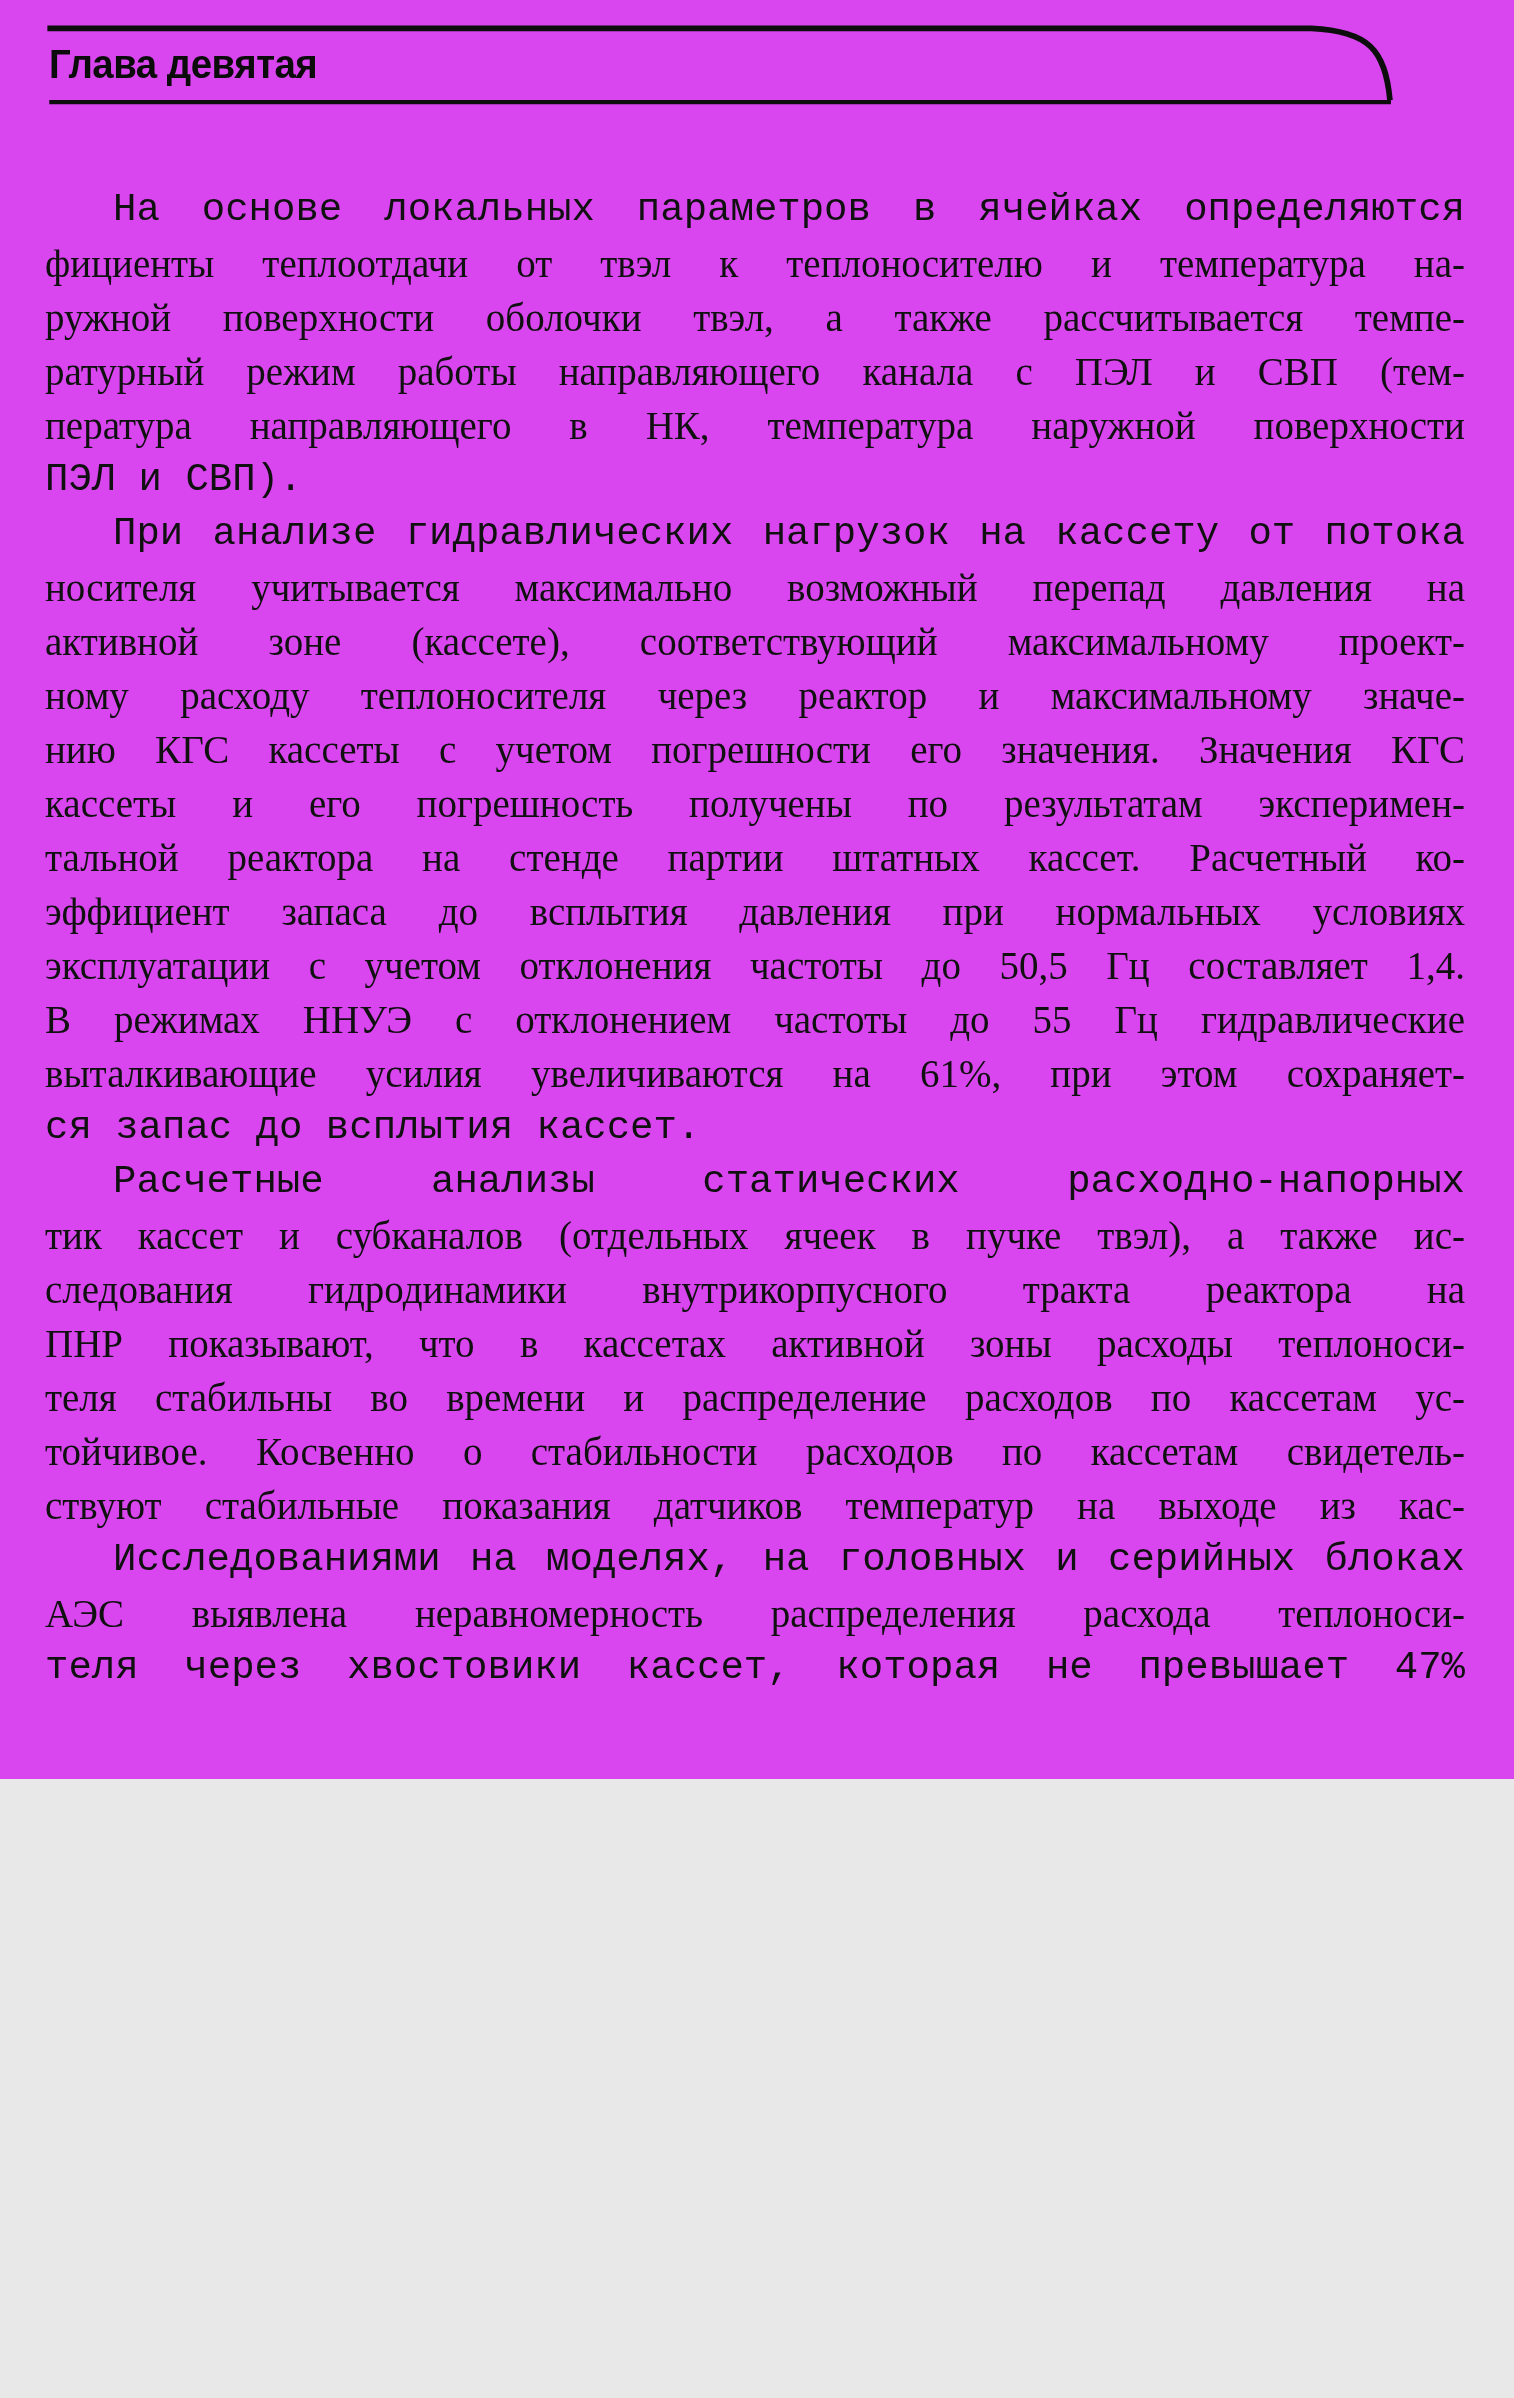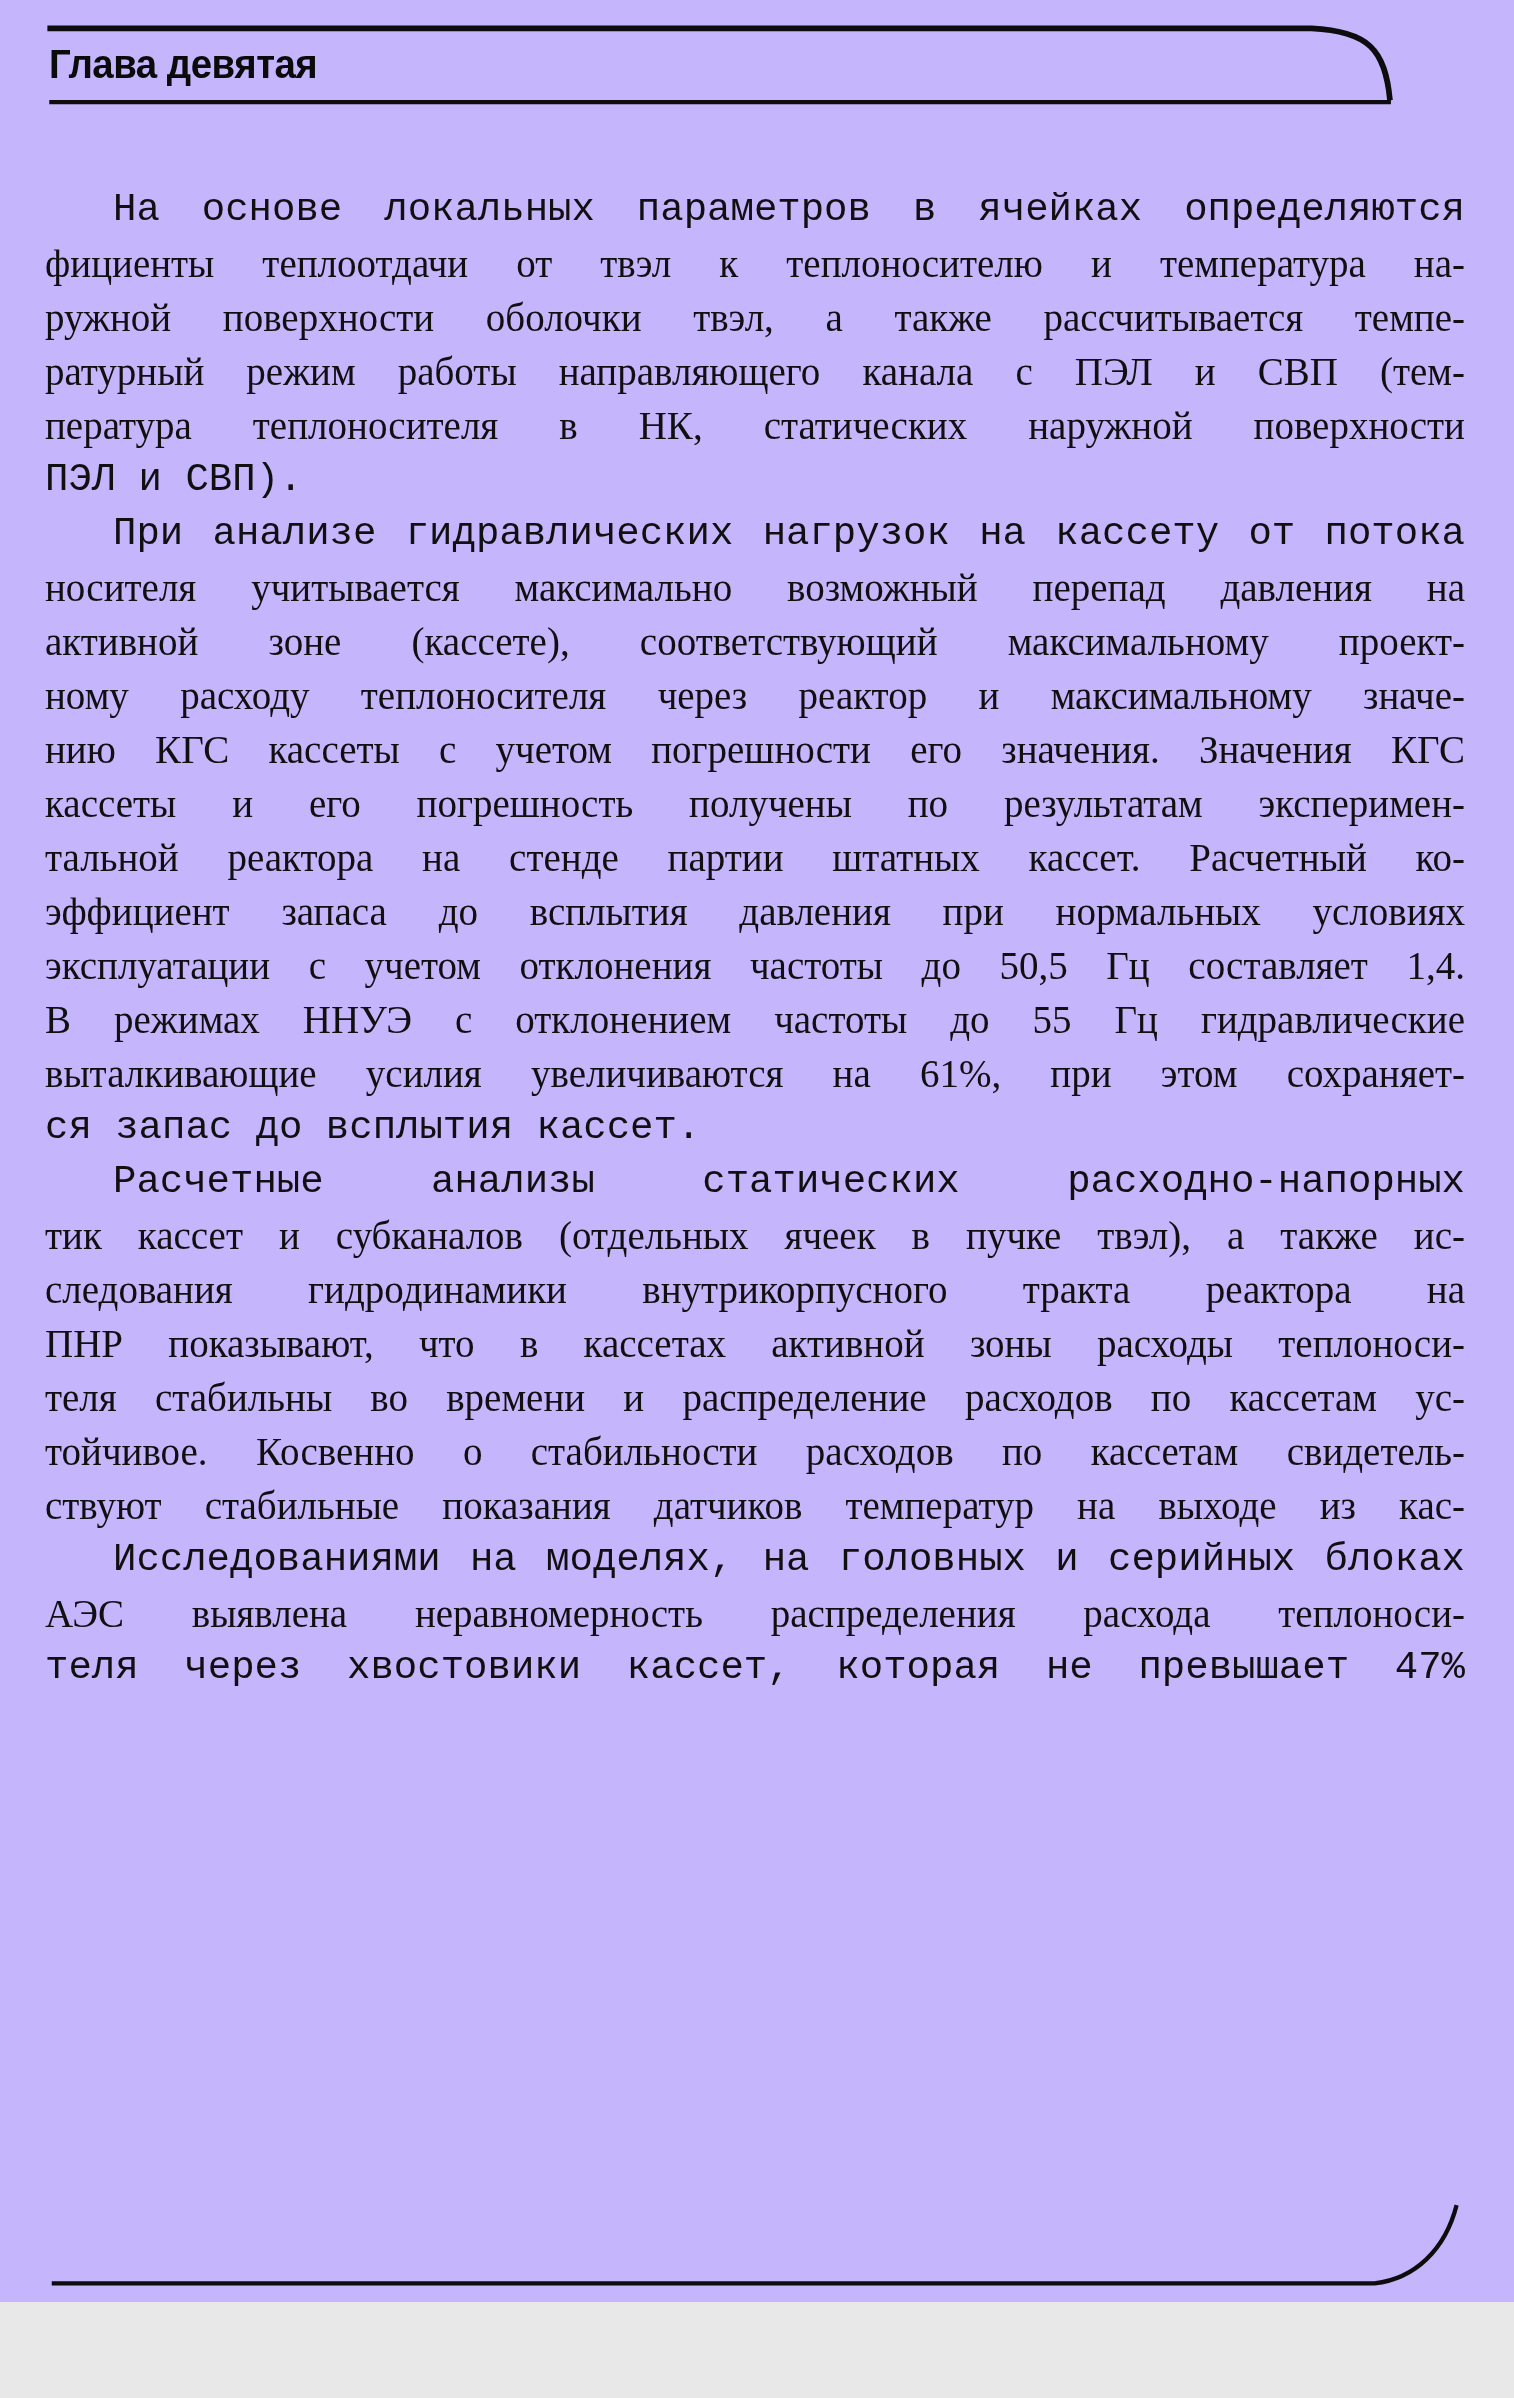--- a/index.html
+++ b/index.html
@@ -1,21 +1,21 @@
 <!DOCTYPE html>
 <html lang="ru" style="font-size:15px"><head>
 <meta charset="utf-8">
 <style>
   html, body { margin: 0; padding: 0; background: #e8e8e8; }
   .page {
     position: relative;
     width: 1514px;
-    height: 2302px;
+    height: 1779px;
     margin: 0 auto;
-    background: #c4b5fd;
+    background: #d946ef;
     overflow: hidden;
     font-family: "Liberation Serif", "DejaVu Serif", serif;
     color: #101010;
   }
   .decor-svg { position: absolute; left: 0; display: block; }
   #header-rules { top: 0; }
   #footer-rules { top: 2158px; }
   .chapter-title {
     position: absolute;
     left: 49px;
@@ -72,21 +72,21 @@
   </svg>
 
   <div class="chapter-title">Глава девятая</div>
 
   <div class="body-text">
     <div class="paragraph">
         <div class="line first">На основе локальных параметров в ячейках определяются коэф-</div>
         <div class="line">фициенты теплоотдачи от твэл к теплоносителю и температура на-</div>
         <div class="line">ружной поверхности оболочки твэл, а также рассчитывается темпе-</div>
         <div class="line">ратурный режим работы направляющего канала с ПЭЛ и СВП (тем-</div>
-        <div class="line">пература теплоносителя в НК, статических наружной поверхности</div>
+        <div class="line">пература направляющего в НК, температура наружной поверхности</div>
         <div class="line last">ПЭЛ и СВП).</div>
       </div>
     <div class="paragraph">
         <div class="line first">При анализе гидравлических нагрузок на кассету от потока тепло-</div>
         <div class="line">носителя учитывается максимально возможный перепад давления на</div>
         <div class="line">активной зоне (кассете), соответствующий максимальному проект-</div>
         <div class="line">ному расходу теплоносителя через реактор и максимальному значе-</div>
         <div class="line">нию КГС кассеты с учетом погрешности его значения. Значения КГС</div>
         <div class="line">кассеты и его погрешность получены по результатам эксперимен-</div>
         <div class="line">тальной реактора на стенде партии штатных кассет. Расчетный ко-</div>

